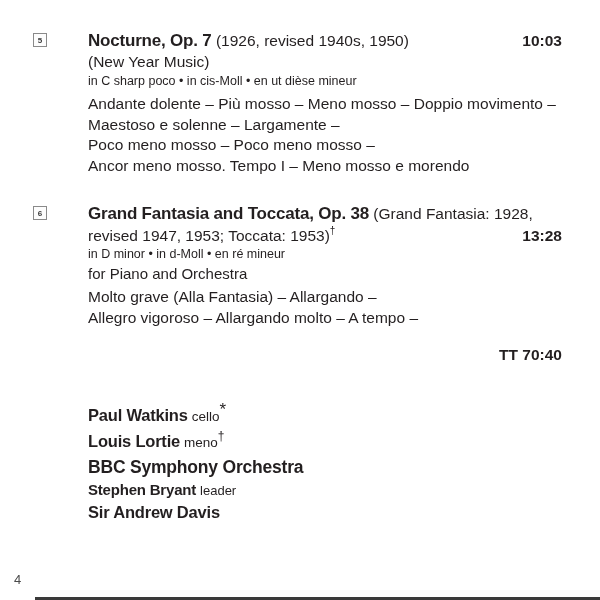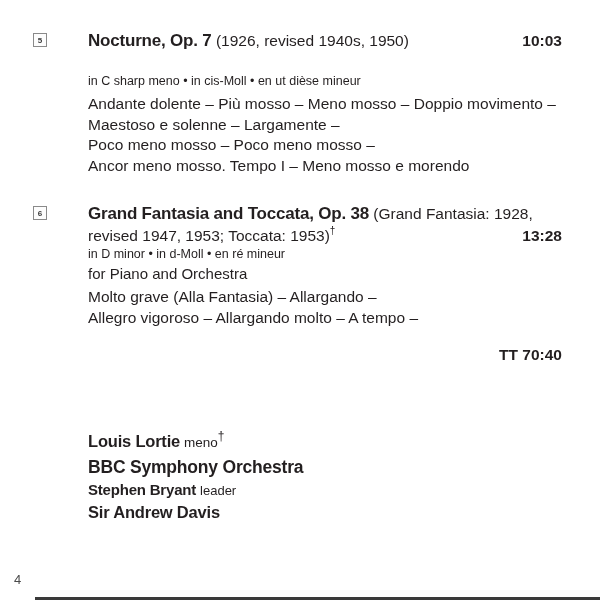--- a/index.html
+++ b/index.html
@@ -73,22 +73,23 @@
 
   <div class="track-num" style="top: 33px;">
     <span>5</span>
   </div>
 
   <div class="title-row" style="top: 31px;">
     <span><span class="title-bold">Nocturne, Op. 7</span><span class="title-reg"> (1926, revised 1940s, 1950)</span></span>
     <span class="duration">10:03</span>
   </div>
 
+  <div class="subtitle" style="top: 53px;">(New Year Music)</div>
 
-  <div class="keys" style="top: 74px;">in C sharp meno • in cis-Moll • en ut dièse mineur</div>
+  <div class="keys" style="top: 74px;">in C sharp poco • in cis-Moll • en ut dièse mineur</div>
 
   <div class="movements" style="top: 94px;">
     <div>Andante dolente – Più mosso – Meno mosso – Doppio movimento –</div>
     <div>Maestoso e solenne – Largamente –</div>
     <div>Poco meno mosso – Poco meno mosso –</div>
     <div>Ancor meno mosso. Tempo I – Meno mosso e morendo</div>
   </div>
 
   <div class="track-num" style="top: 206px;">
     <span>6</span>
@@ -107,20 +108,23 @@
 
   <div class="scoring" style="top: 265px;">for Piano and Orchestra</div>
 
   <div class="movements" style="top: 287px;">
     <div>Molto grave (Alla Fantasia) – Allargando –</div>
     <div>Allegro vigoroso – Allargando molto – A tempo –</div>
   </div>
 
   <div class="tt-row" style="top: 346px;">TT 70:40</div>
 
+  <div class="credit" style="top: 406px;">
+    <span class="name">Paul Watkins</span><span class="role">cello</span><span class="star">*</span>
+  </div>
 
   <div class="credit" style="top: 430px;">
     <span class="name">Louis Lortie</span><span class="role">meno</span><sup>†</sup>
   </div>
 
   <div class="credit" style="top: 457px;">
     <span class="name" style="font-size: 17.5px; text-align: center;">BBC Symphony Orchestra</span>
   </div>
 
   <div class="credit" style="top: 481px;">

